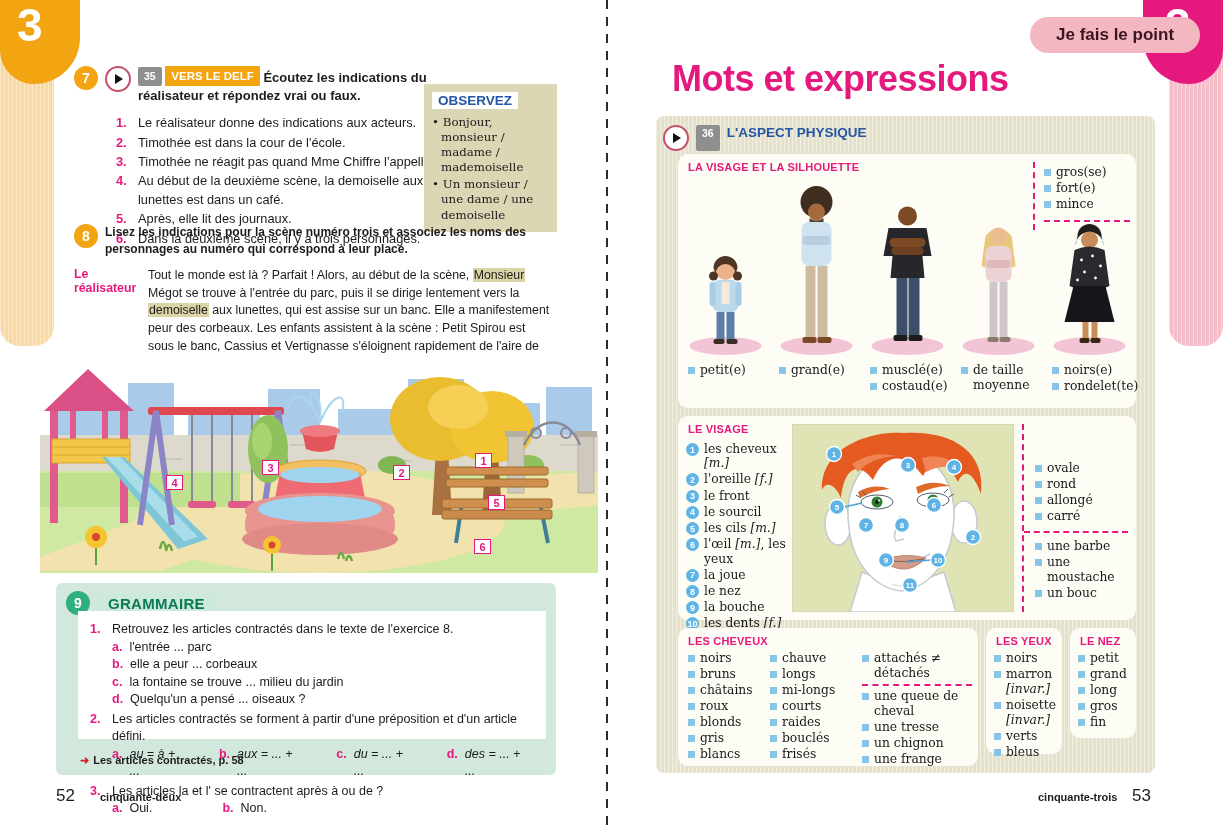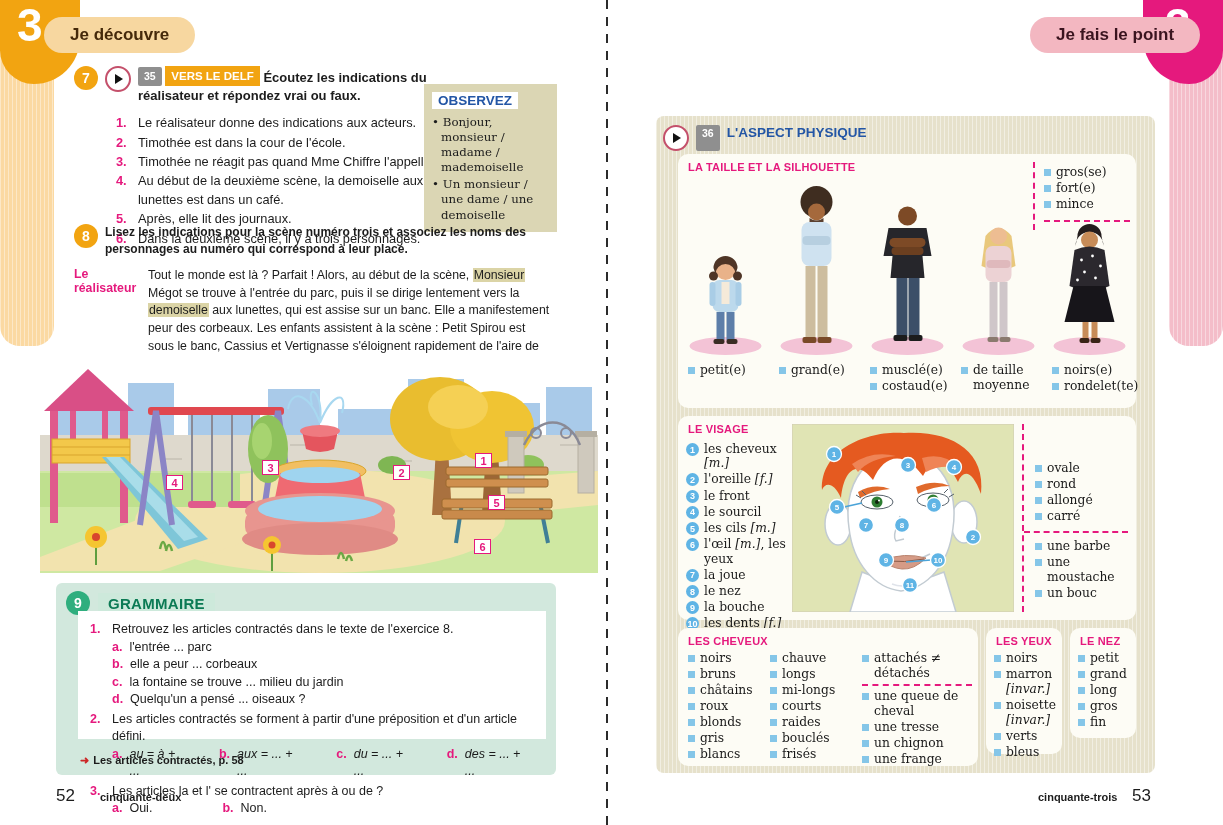--- a/index.html
+++ b/index.html
@@ -106,21 +106,20 @@
 </style>
 </head>
 <body>
 
 <div class="sheet">
 
   <div class="abs strip-left"></div>
   <div class="abs unit-blob blob-left">
     <span class="unit-num">3</span>
   </div>
-  <div class="abs pill pill-decouvre">Je découvre</div>
 
   <div class="abs ex7">
     <div class="ex-row">
       <span class="ex-circle">7</span>
       <span class="play-btn">
           <span class="play-tri"></span>
         </span>
       <p class="ex7-title"><span class="track">35</span> <span class="delf">VERS LE DELF</span> <span>Écoutez les indications du réalisateur et répondez vrai ou faux.</span></p>
     </div>
     <div class="numlist" id="ex7-items">
@@ -360,32 +359,33 @@
   <div class="abs pageno-l">52</div>
   <div class="abs pageword-l">cinquante-deux</div>
 
   <div class="cutline"></div>
 
   <div class="abs strip-right"></div>
   <div class="abs unit-blob blob-right">
     <span class="unit-num">3</span>
   </div>
   <div class="abs pill pill-point">Je fais le point</div>
+  <div class="abs me-title">Mots et expressions</div>
 
   <div class="abs vpanel">
     <div class="section-head">
       <span class="play-btn">
           <span class="play-tri"></span>
         </span>
       <span class="track" style="vertical-align:0">36</span>
       <span class="section-title">L'ASPECT PHYSIQUE</span>
     </div>
 
     <div class="wpanel taille">
-      <span class="ptitle">LA TAILLE ET LA SILHOUETTE</span>
+      <span class="ptitle">LA VISAGE ET LA SILHOUETTE</span>
       <div class="figs" id="figs">
         <div class="fig">
           <svg width="91" height="186" viewBox="0 0 90 186">
             <ellipse cx="45" cy="172" rx="36" ry="9" fill="#f3c3d6"></ellipse>
             <circle cx="45" cy="96" r="10" fill="#e9b289"></circle>
             <path d="M33,94 a12,12 0 1,1 24,0 l-2,6 a10,10 0 0,0 -20,0 z" fill="#4f3526"></path>
             <circle cx="33" cy="102" r="4.5" fill="#4f3526"></circle>
               <circle cx="57" cy="102" r="4.5" fill="#4f3526"></circle>
             <rect x="32" y="106" width="26" height="32" rx="7" fill="#bcd9ec"></rect>
             <rect x="41" y="108" width="8" height="22" fill="#f5ead9"></rect>

